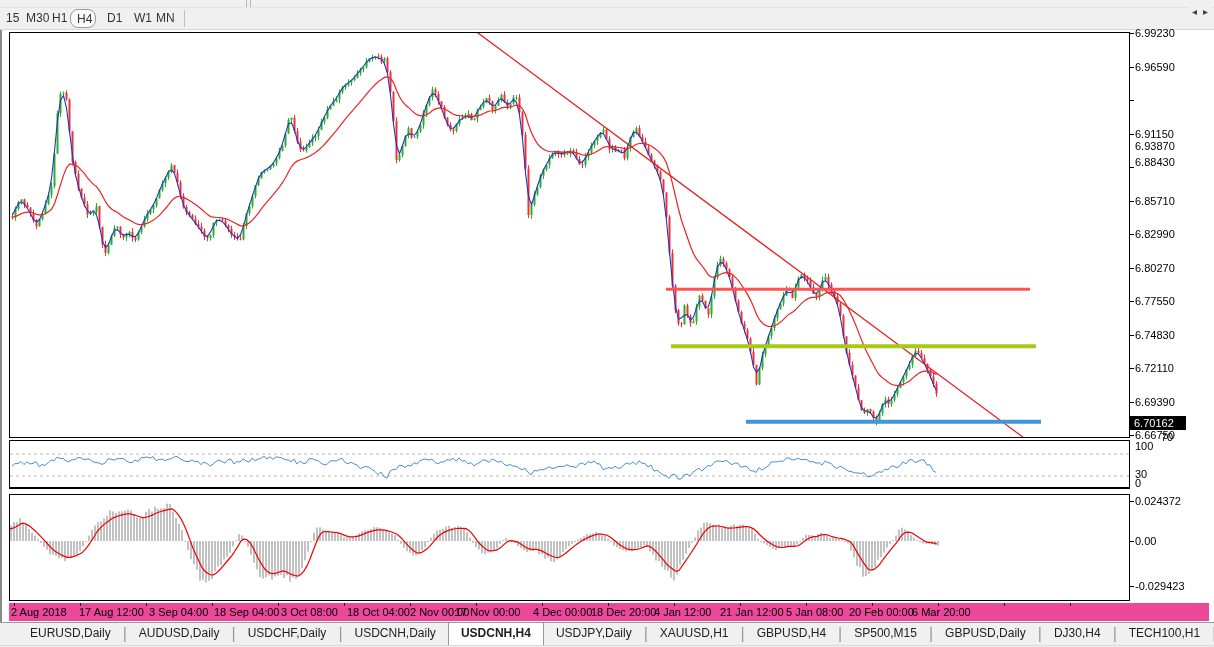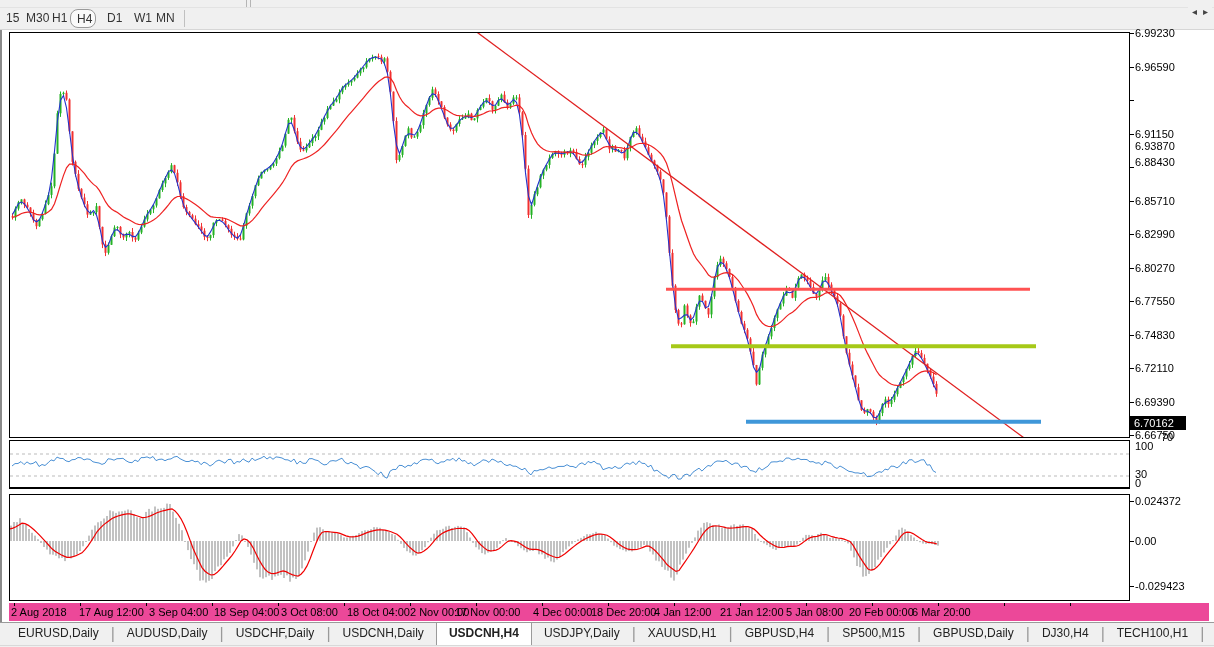--- a/index.html
+++ b/index.html
@@ -31,21 +31,21 @@
   .axis-label { position:absolute; left:1133px; font-size:11px; color:#000; white-space:nowrap; }
   .axis-tick { position:absolute; left:1128px; width:4px; height:1px; background:#000; }
   #price-tag { position:absolute; left:1128px; width:56px; height:14px; background:#000; color:#fff;
                font-size:11px; line-height:14px; padding-left:4px; }
   #date-axis { position:absolute; left:7px; top:573px; width:1200px; height:18px; background:#ec4899; }
   .date-label { position:absolute; top:3px; font-size:11px; color:#000; white-space:nowrap; }
   .date-tick { position:absolute; top:0; width:1px; height:3px; background:#000; }
 
   
   #tab-bar { position:absolute; left:0; top:622px; width:1214px; height:23px; background:#f0f0f0;
-             border-top:1px solid #9a9a9a; display:flex; align-items:stretch; overflow:hidden; padding-left:6px; }
+             border-top:1px solid #9a9a9a; display:flex; align-items:stretch; overflow:hidden; padding-left:18px; }
   .tab { font-size:12px; color:#222; padding:0 12px; line-height:21px; white-space:nowrap; }
   .tab.active { background:#ffffff; border-left:1px solid #9a9a9a; border-right:1px solid #9a9a9a; font-weight:bold; }
   .tab-sep { color:#999; line-height:21px; }
   #tab-scroll { position:absolute; right:2px; top:0; height:22px; display:flex; align-items:center; gap:6px;
                 padding:0 4px; background:#f0f0f0; font-size:10px; color:#444; }
   #bottom-strip { position:absolute; left:0; top:645px; width:1214px; height:2px; background:#f0f0f0; border-top:1px solid #d9d9d9; }
 </style>
 </head>
 <body>
 

